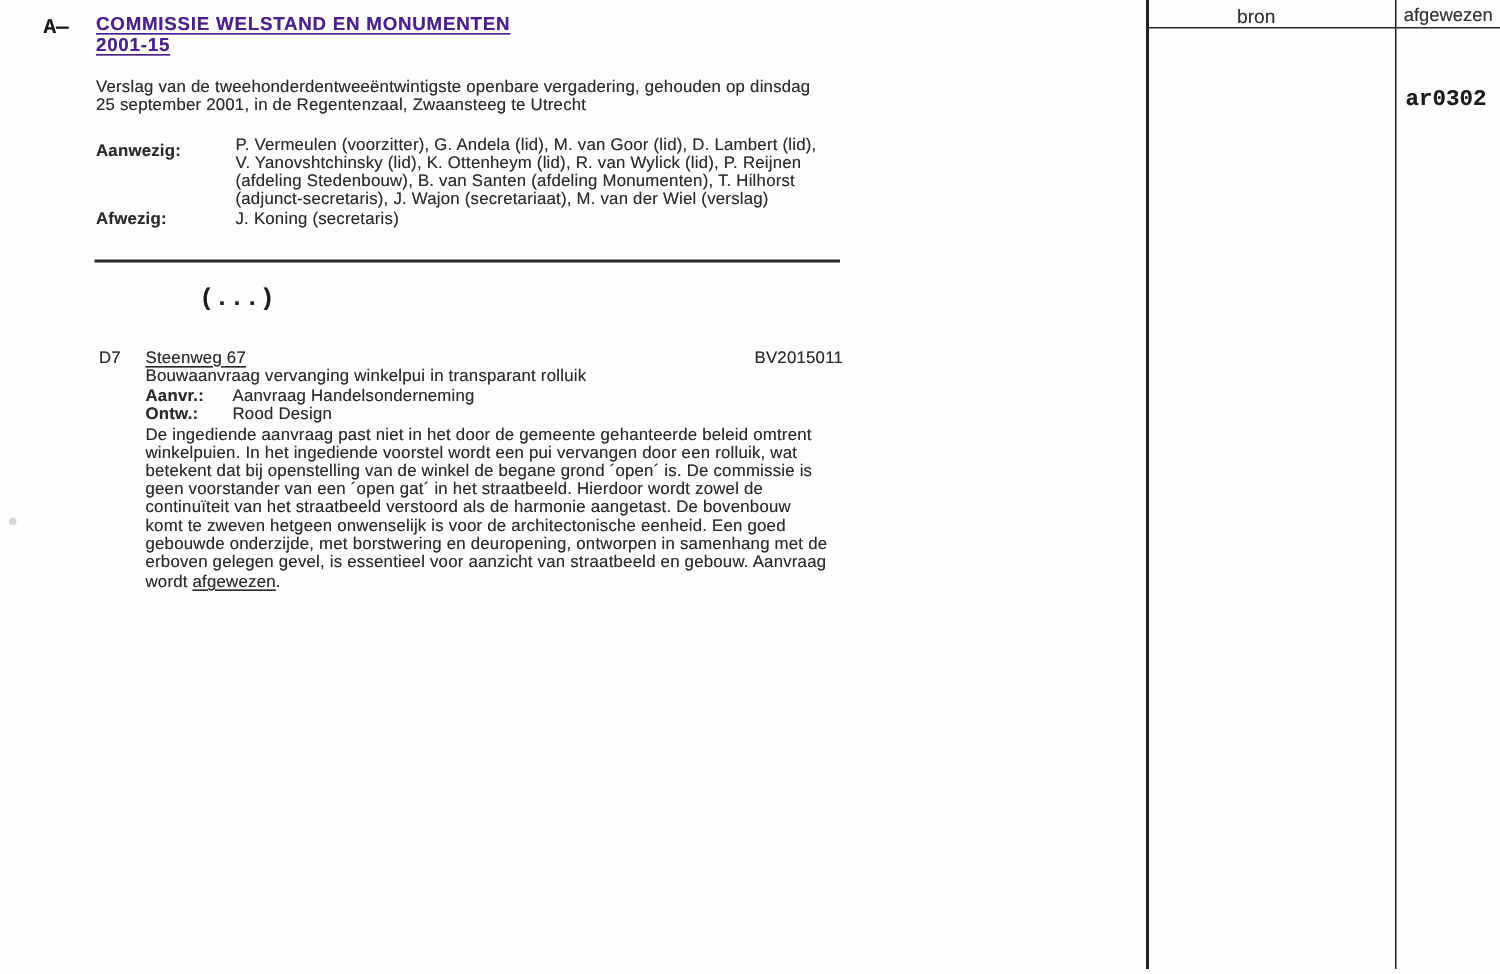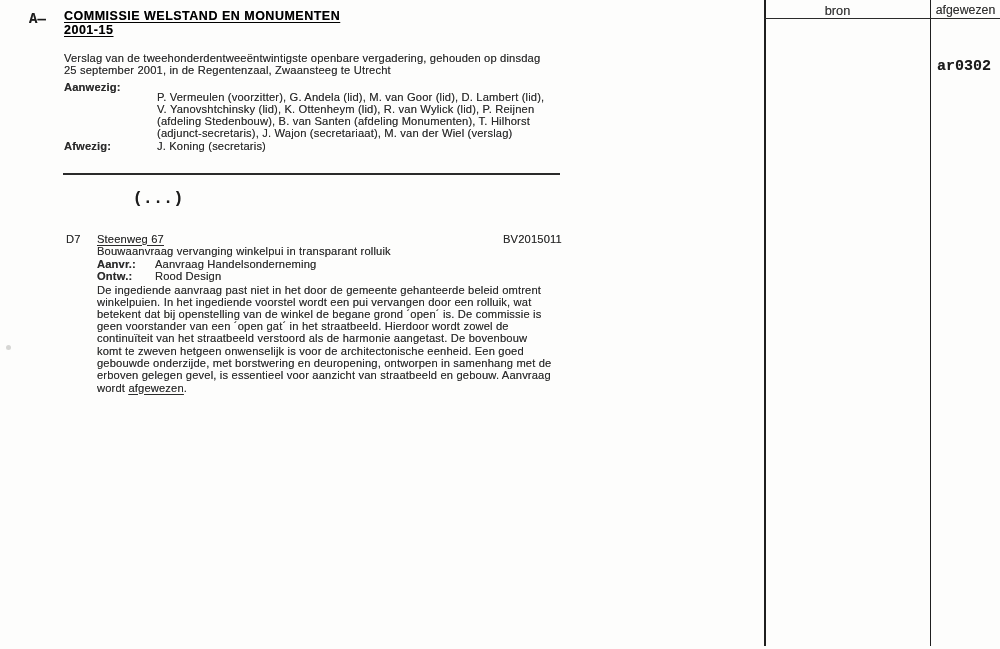--- a/index.html
+++ b/index.html
@@ -19,21 +19,21 @@
     letter-spacing: 0.15px;
     color: #2b2b2b;
     text-shadow: 0 0 0.4px rgba(45,45,45,0.55);
   }
   .bold { font-weight: bold; }
   .underline { text-decoration: underline; text-underline-offset: 1.5px; }
   .title-txt {
     font-size: 12.5px;
     font-weight: bold;
     letter-spacing: 0.5px;
-    color: #000000;
+    color: #4c1d95;
     text-decoration: underline;
     text-underline-offset: 2px;
     text-shadow: 0 0 0.4px rgba(40,40,40,0.6);
   }
   .mono {
     font-family: "Liberation Mono", "DejaVu Sans Mono", monospace;
     font-weight: bold;
     color: #1c1c1c;
     text-shadow: 0 0 0.4px rgba(30,30,30,0.5);
   }
@@ -56,21 +56,21 @@
 <div class="page">
 
   <div class="abs mono" style="left:29px; top:11px; font-size:14px;">A—</div>
 
   <div class="abs title-txt" style="left:64px; top:9px;">COMMISSIE WELSTAND EN MONUMENTEN</div>
   <div class="abs title-txt" style="left:64px; top:22.5px;">2001-15</div>
 
   <div class="abs body-txt" style="left:64px; top:52px; width:520px;">Verslag van de tweehonderdentweeëntwintigste openbare vergadering, gehouden op dinsdag
 25 september 2001, in de Regentenzaal, Zwaansteeg te Utrecht</div>
 
-  <div class="abs body-txt bold" style="left:64px; top:81px;">Aanwezig:</div>
+  <div class="abs body-txt bold" style="left:64px; top:95px;">Aanwezig:</div>
   <div class="abs body-txt" style="left:157px; top:90.5px; width:440px;">P. Vermeulen (voorzitter), G. Andela (lid), M. van Goor (lid), D. Lambert (lid),
 V. Yanovshtchinsky (lid), K. Ottenheym (lid), R. van Wylick (lid), P. Reijnen
 (afdeling Stedenbouw), B. van Santen (afdeling Monumenten), T. Hilhorst
 (adjunct-secretaris), J. Wajon (secretariaat), M. van der Wiel (verslag)</div>
   <div class="abs body-txt bold" style="left:64px; top:140px;">Afwezig:</div>
   <div class="abs body-txt" style="left:157px; top:140px;">J. Koning (secretaris)</div>
 
   <div class="hrule" style="left:63px; top:173px; width:497px; height:2px;"></div>
 
   <div class="abs mono" style="left:133px; top:190px; font-size:16px; letter-spacing:0.5px;">(...)</div>

